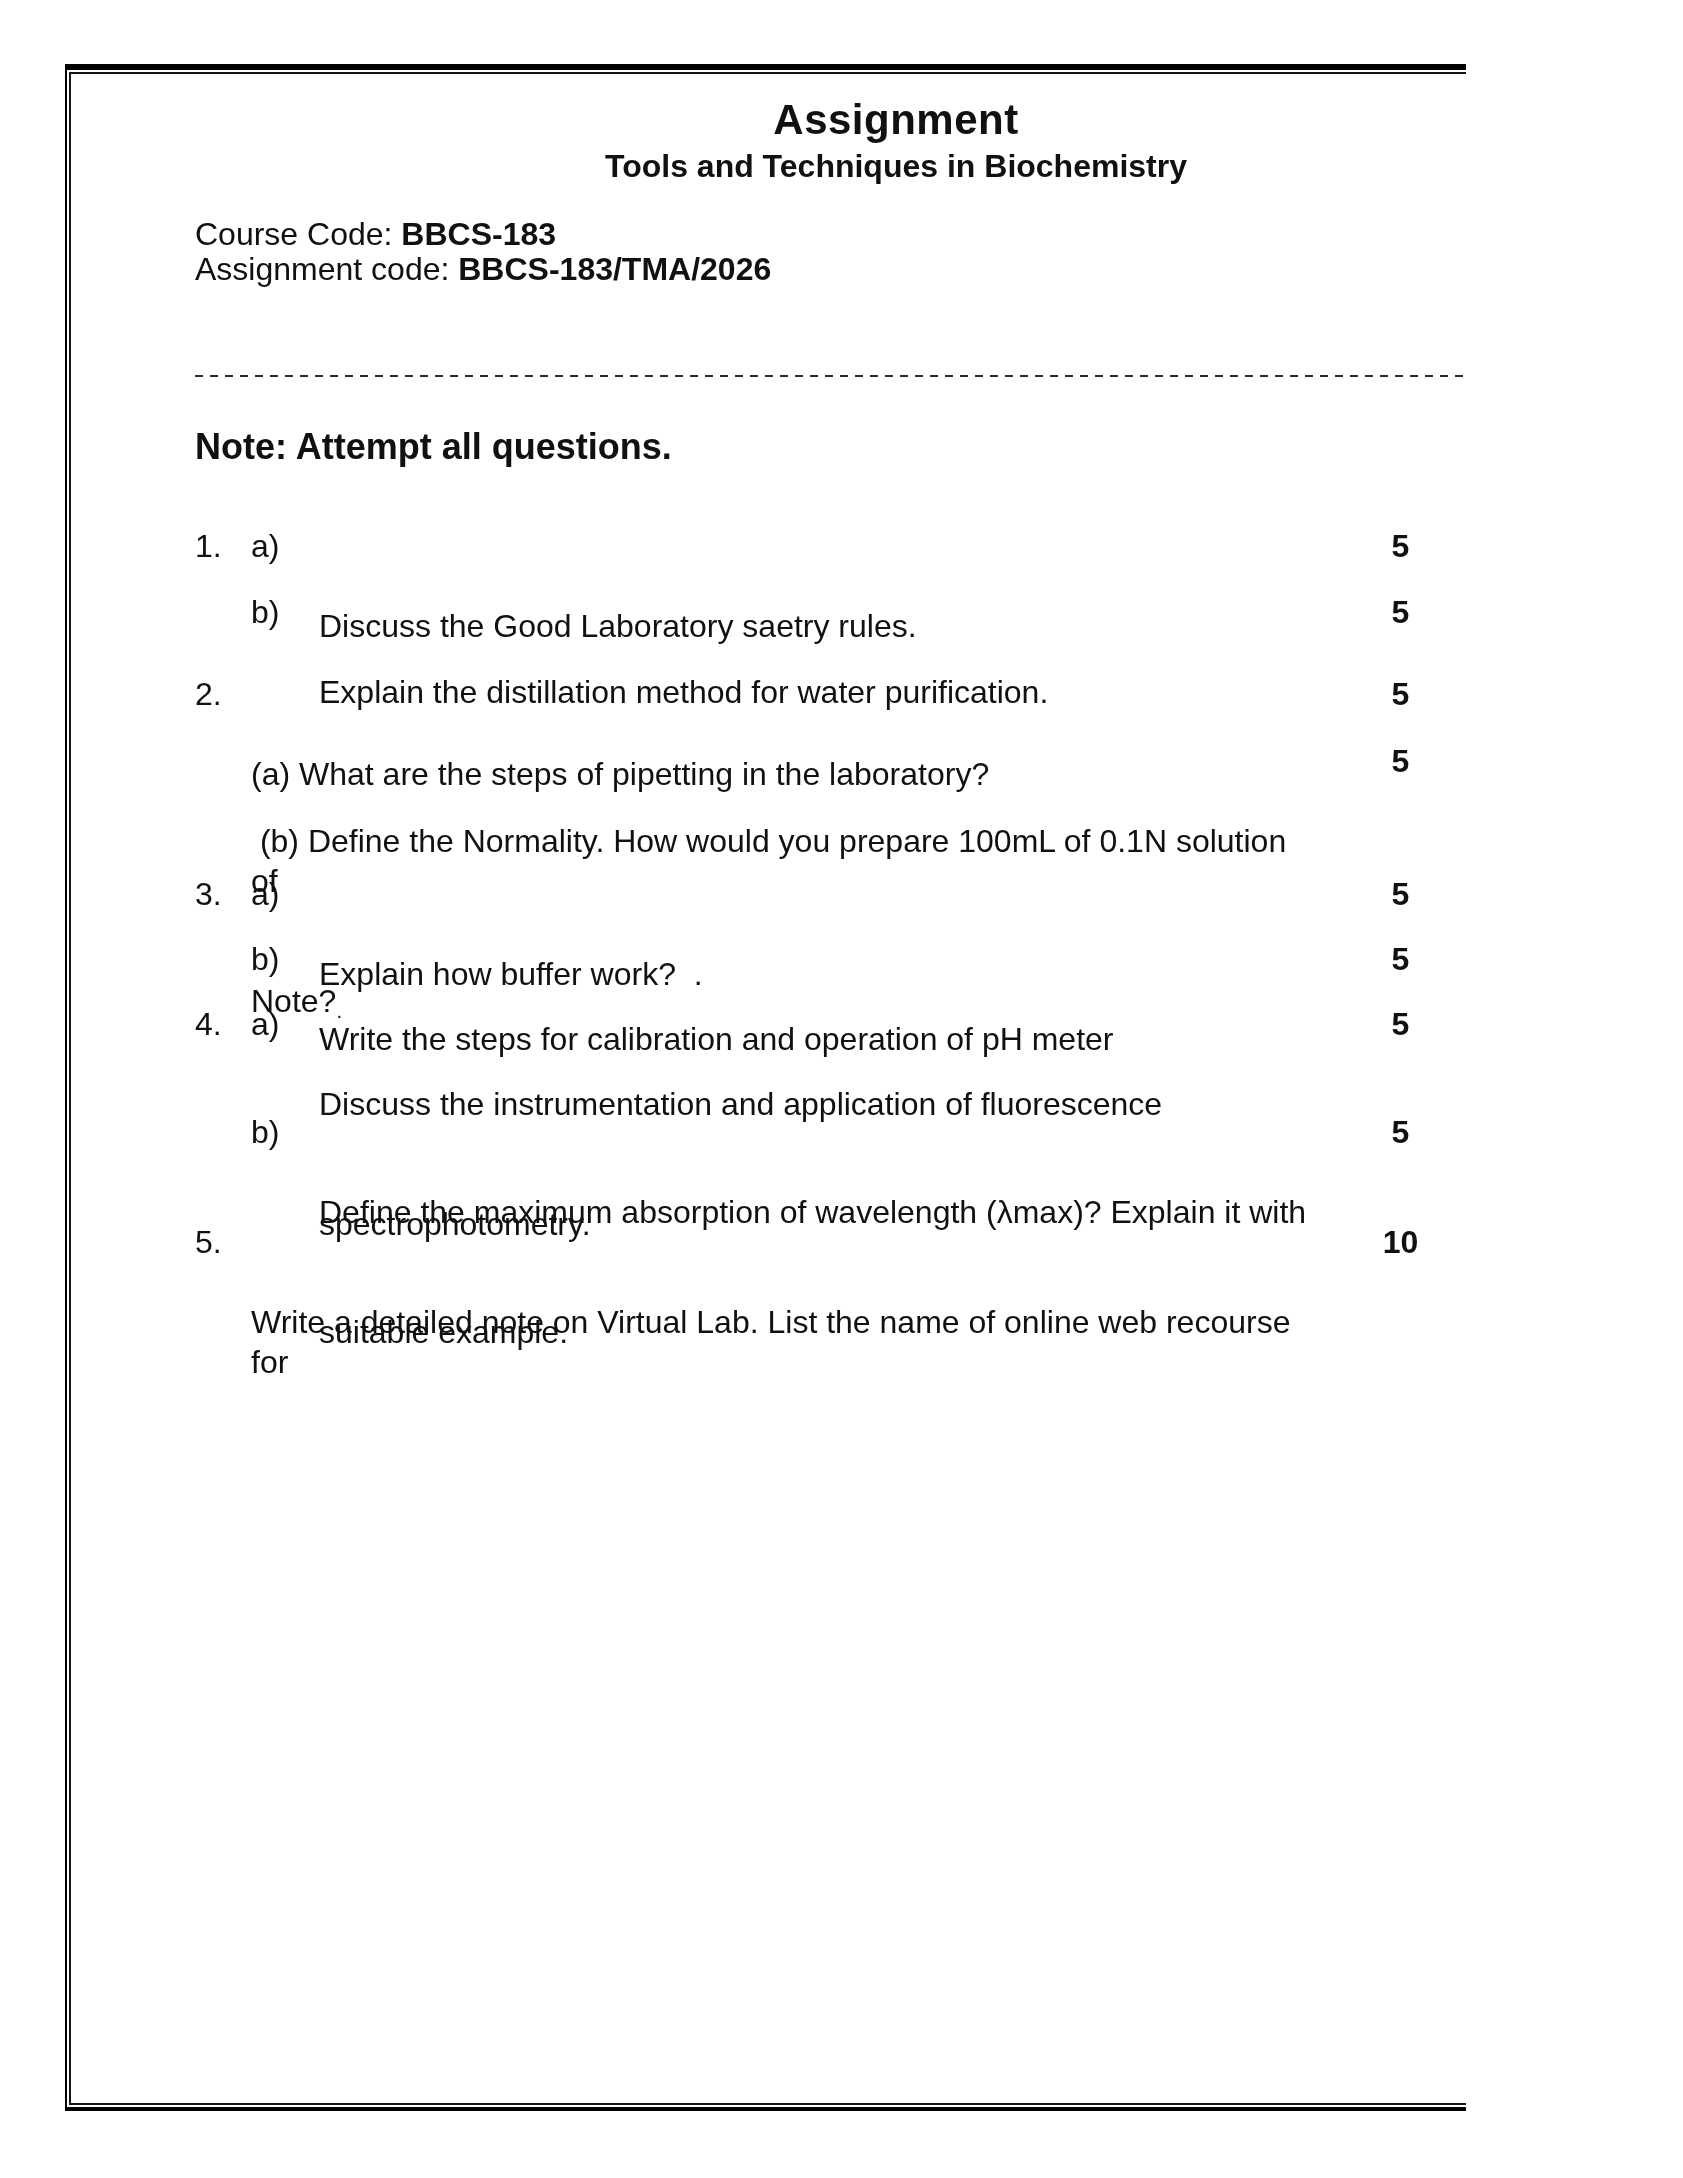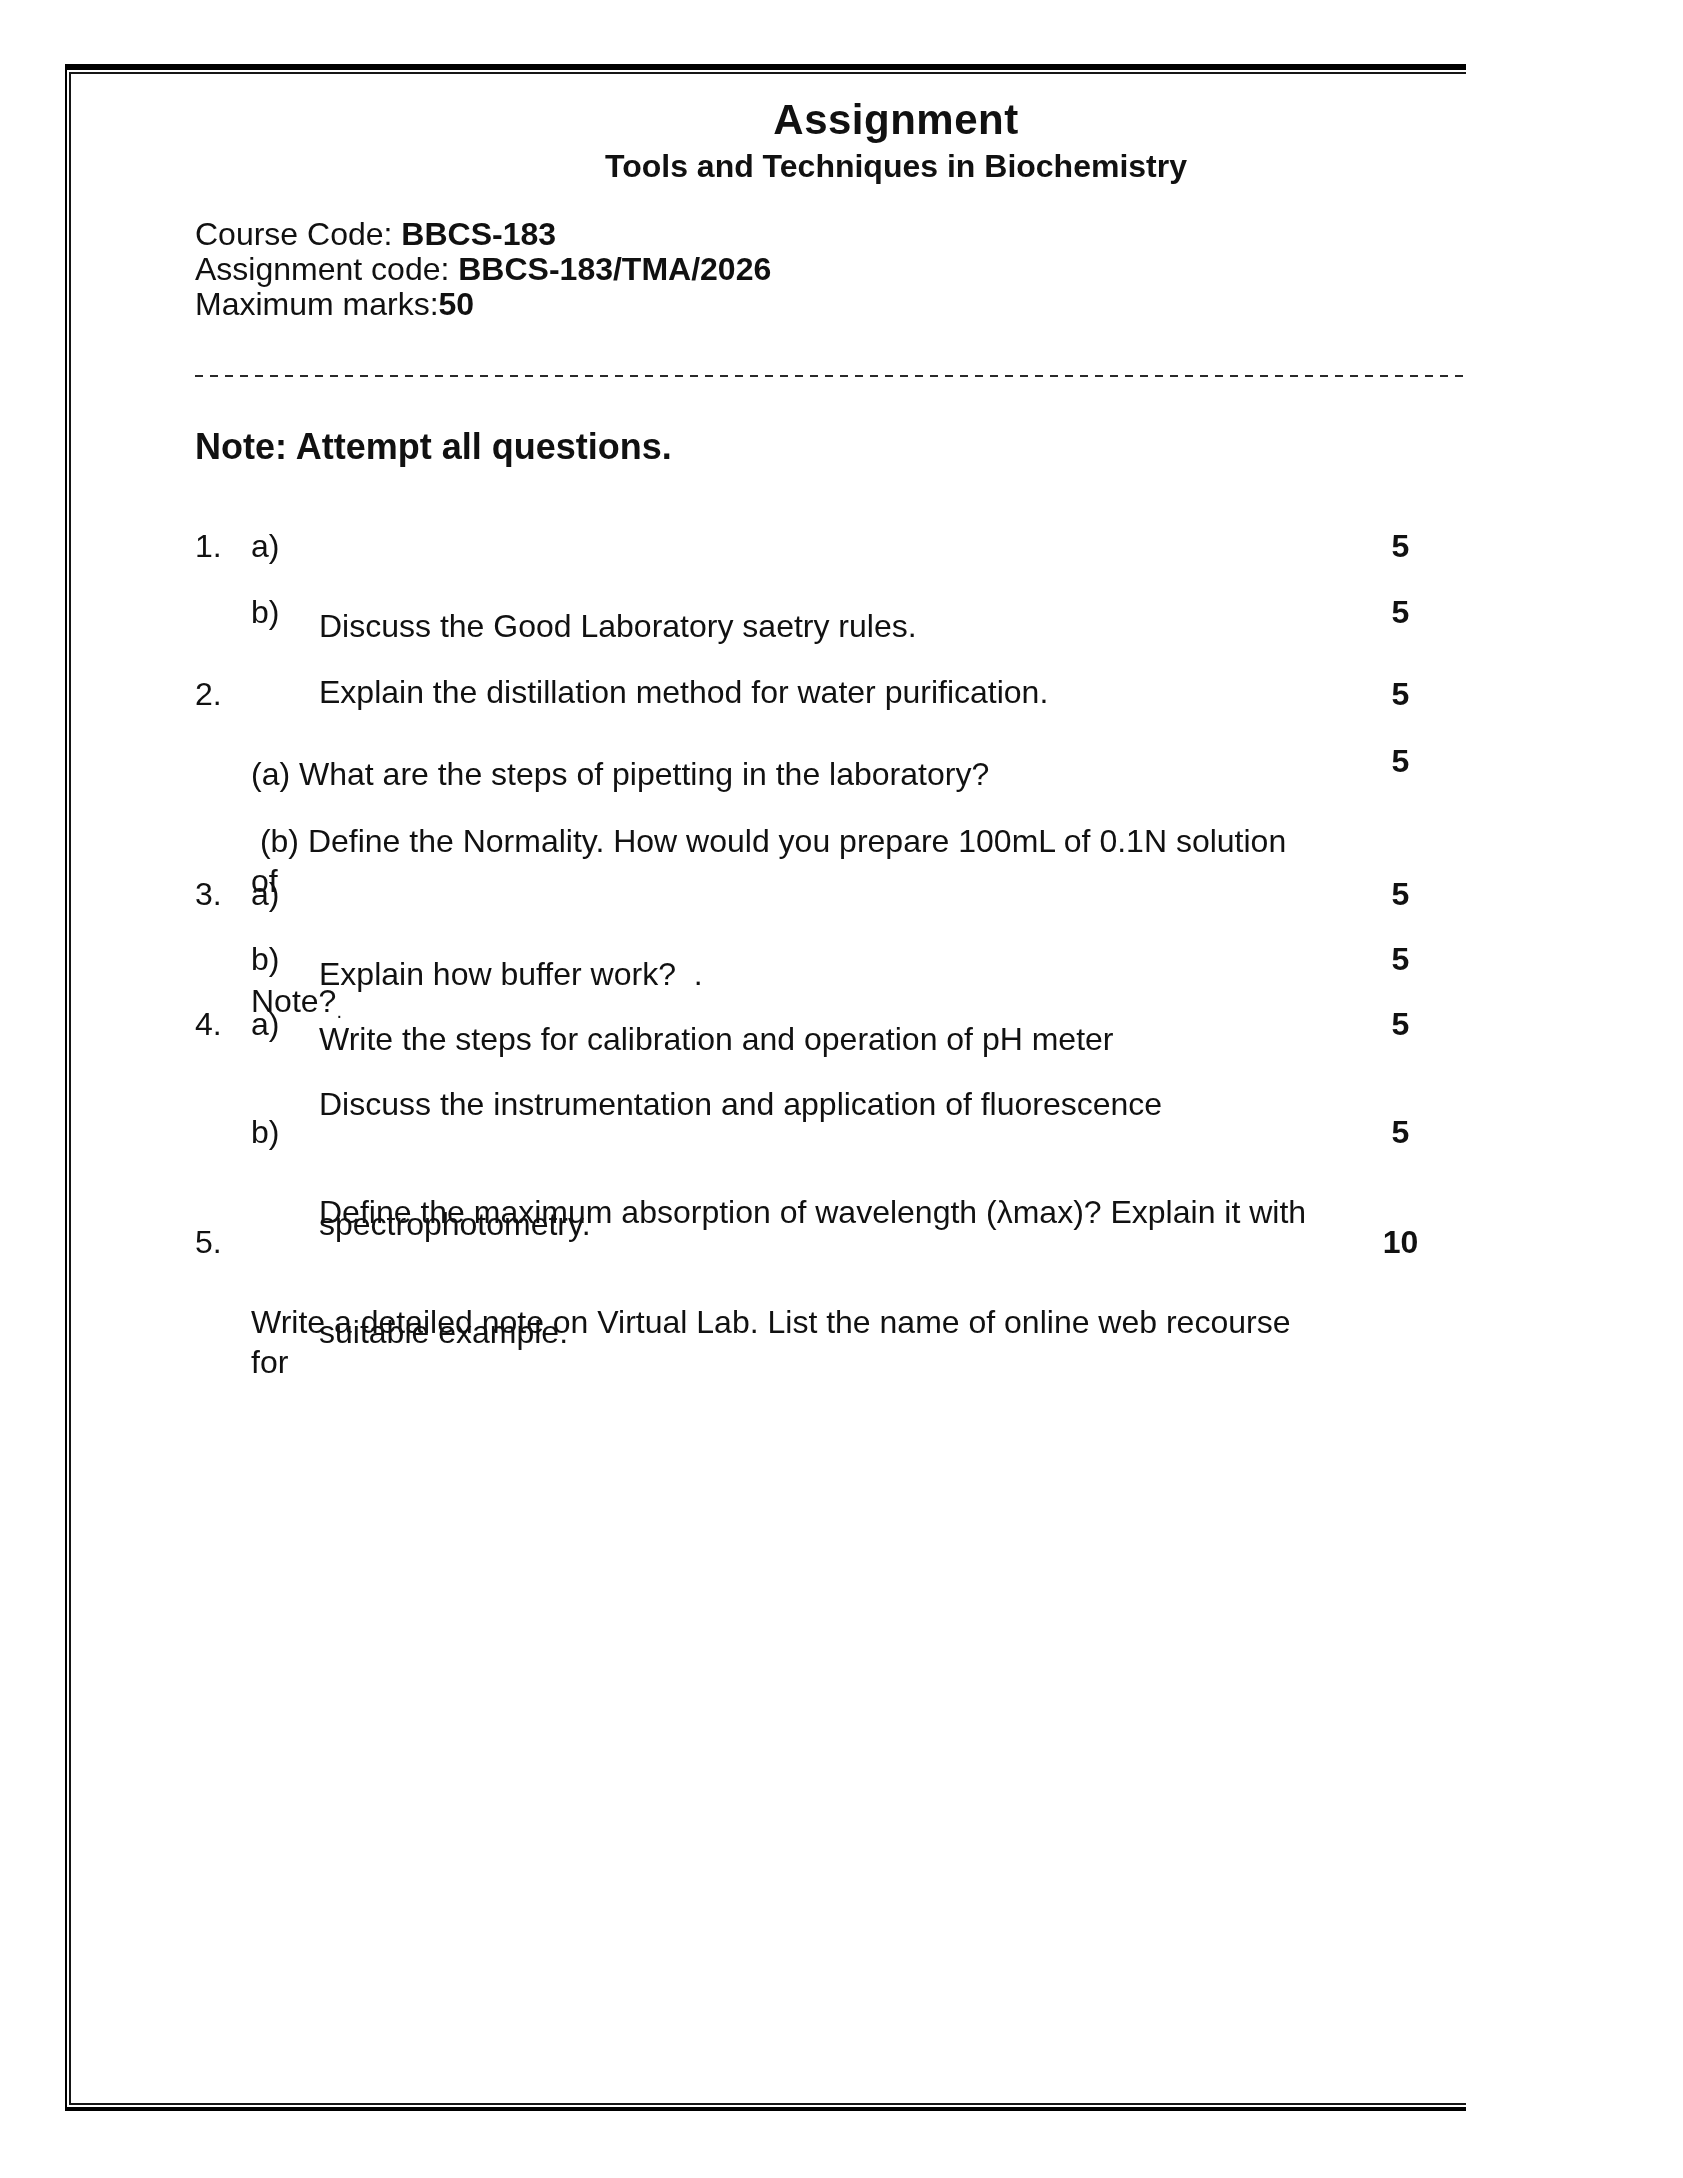--- a/index.html
+++ b/index.html
@@ -125,21 +125,20 @@
   </div>
 
   <div class="doc-header">
     <div class="doc-title">Assignment</div>
     <div class="doc-subtitle">Tools and Techniques in Biochemistry</div>
   </div>
 
   <div class="doc-meta">
     <div><span>Course Code: </span><b>BBCS-183</b></div>
     <div><span>Assignment code: </span><b>BBCS-183/TMA/2026</b></div>
-    <div><span>Maximum marks:</span><b>50</b></div>
   </div>
 
   <div class="dashed-sep"></div>
 
   <div class="note-line">Note: Attempt all questions.</div>
 
   <div class="q-row" style="top:526px">
     <span class="q-num">1.</span>
     <span class="q-letter">a)</span>
     <div class="q-text">

